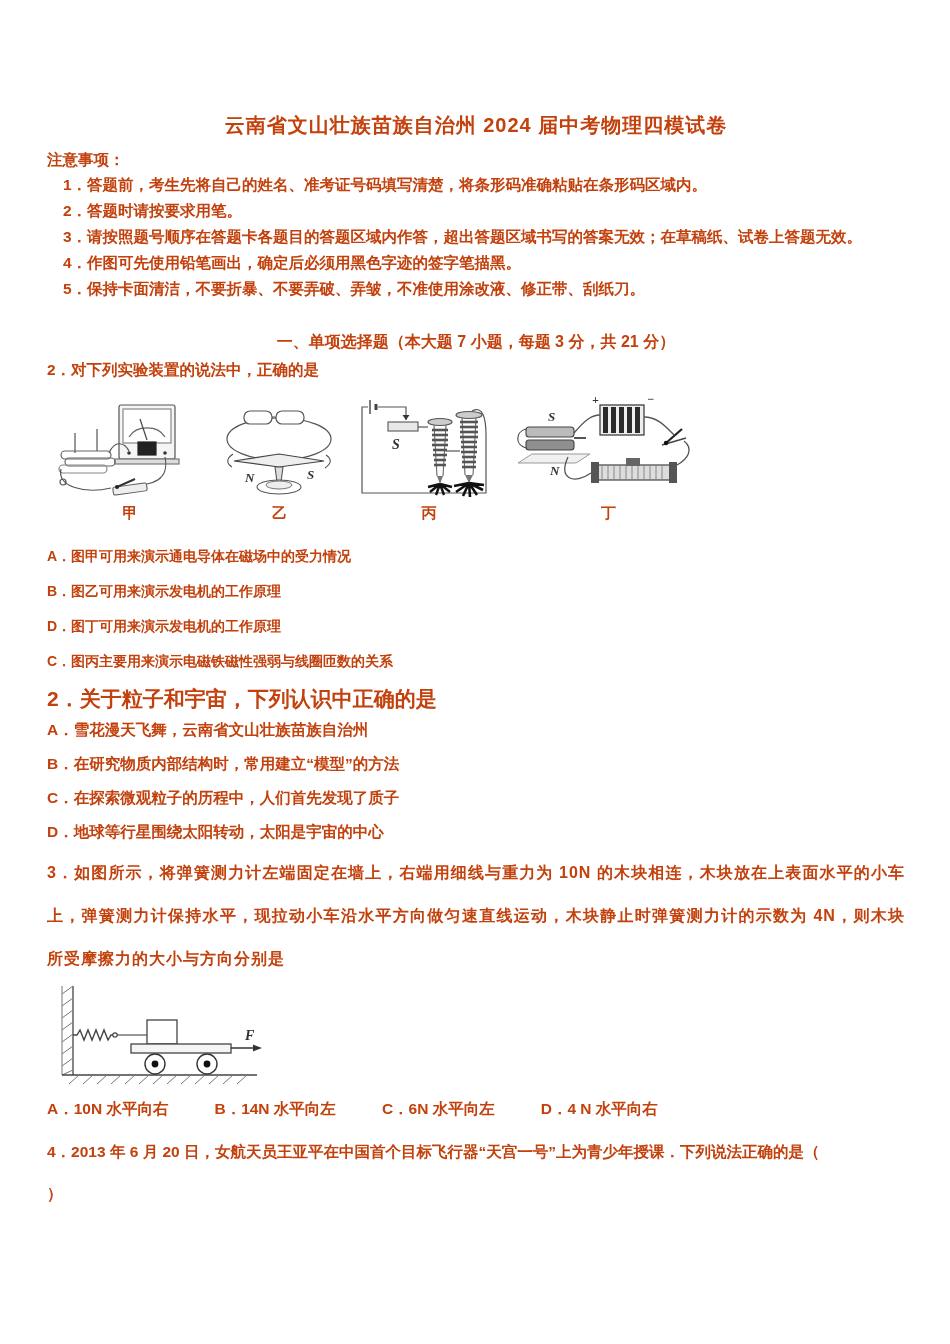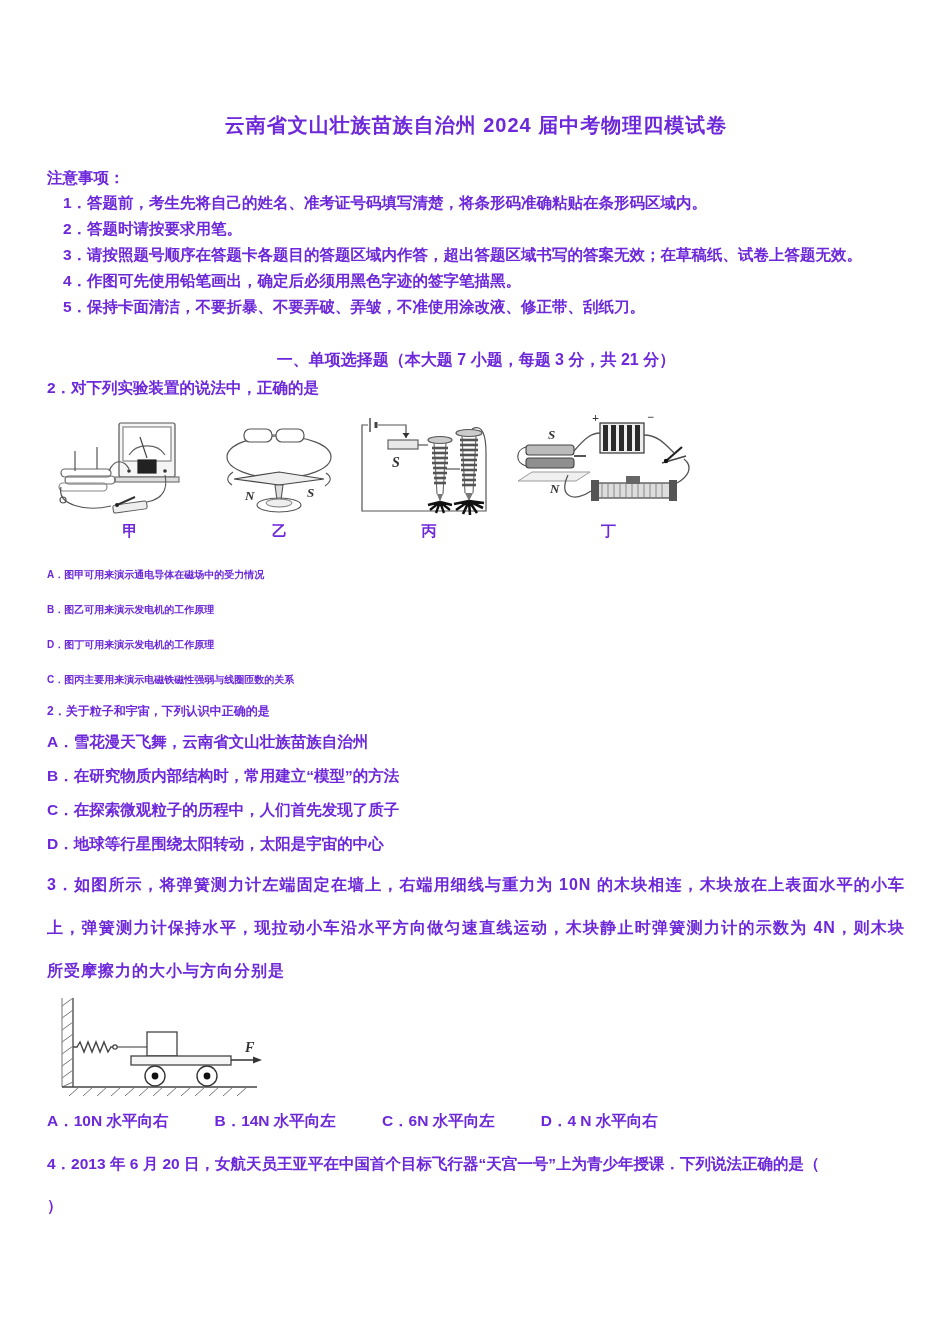--- a/index.html
+++ b/index.html
@@ -1,33 +1,33 @@
 <!DOCTYPE html>
 <html><head>
 <meta charset="utf-8">
 <style>
   html,body{margin:0;padding:0;background:#fff;}
   .page{
     position:relative;width:950px;height:1344px;background:#fff;box-sizing:border-box;
-    padding:112px 45px 0 47px;color:#6d28d9;
+    padding:112px 45px 0 47px;color:#c2410c;
     font-family:"Liberation Sans","DejaVu Sans",sans-serif;font-weight:600;
     overflow:hidden;
   }
   .title{text-align:center;font-size:20px;font-weight:800;letter-spacing:1px;line-height:26px;}
-  .notice-heading{margin-top:28px;font-size:15.5px;font-weight:800;line-height:24px;}
+  .notice-heading{margin-top:10px;font-size:15.5px;font-weight:800;line-height:24px;}
   .notice-item{font-size:15.5px;line-height:26px;margin-left:16px;}
   .sec-heading{margin-top:27px;font-size:16px;font-weight:800;line-height:26px;text-align:center;}
   .stem{margin-top:2px;font-size:15.5px;line-height:26px;}
   .figrow{display:flex;align-items:flex-end;gap:12px;margin:10px 0 0 8px;height:130px;}
   .figbox{display:flex;flex-direction:column;align-items:center;}
   .figcap{font-size:15px;margin-top:1px;font-weight:700;}
   .optblock{margin-top:16px;}
-  .opt{font-size:10px;line-height:35px;}
+  .opt{font-size:14px;line-height:35px;}
   .opt34{font-size:15.5px;line-height:34px;}
-  .q2stem{font-size:12px;line-height:28px;}
+  .q2stem{margin-top:6px;font-size:21px;line-height:28px;}
   .q3p{margin-top:2px;font-size:16px;line-height:43px;letter-spacing:1px;text-align:justify;}
   .q3figwrap{margin:2px 0 0 2px;height:105px;}
   .q3opts{display:flex;gap:46px;margin-top:10px;font-size:15.5px;line-height:24px;align-items:center;}
   .q4stem{margin-top:10px;font-size:15.5px;line-height:42px;}
   .q4close{font-size:15.5px;line-height:42px;}
   .q4opt{font-size:15.5px;line-height:37px;}
   svg{display:block;}
   svg text{font-family:"Liberation Serif","DejaVu Serif",serif;font-style:italic;fill:#333;}
 </style>
 </head>

